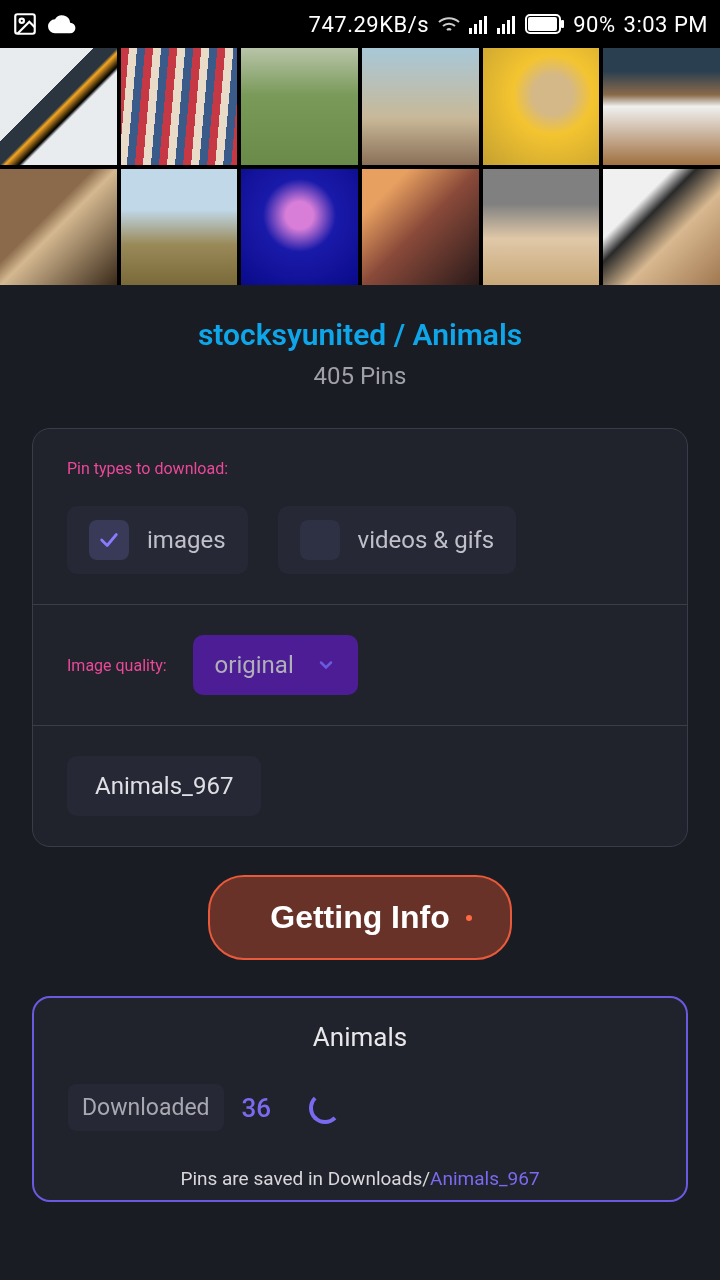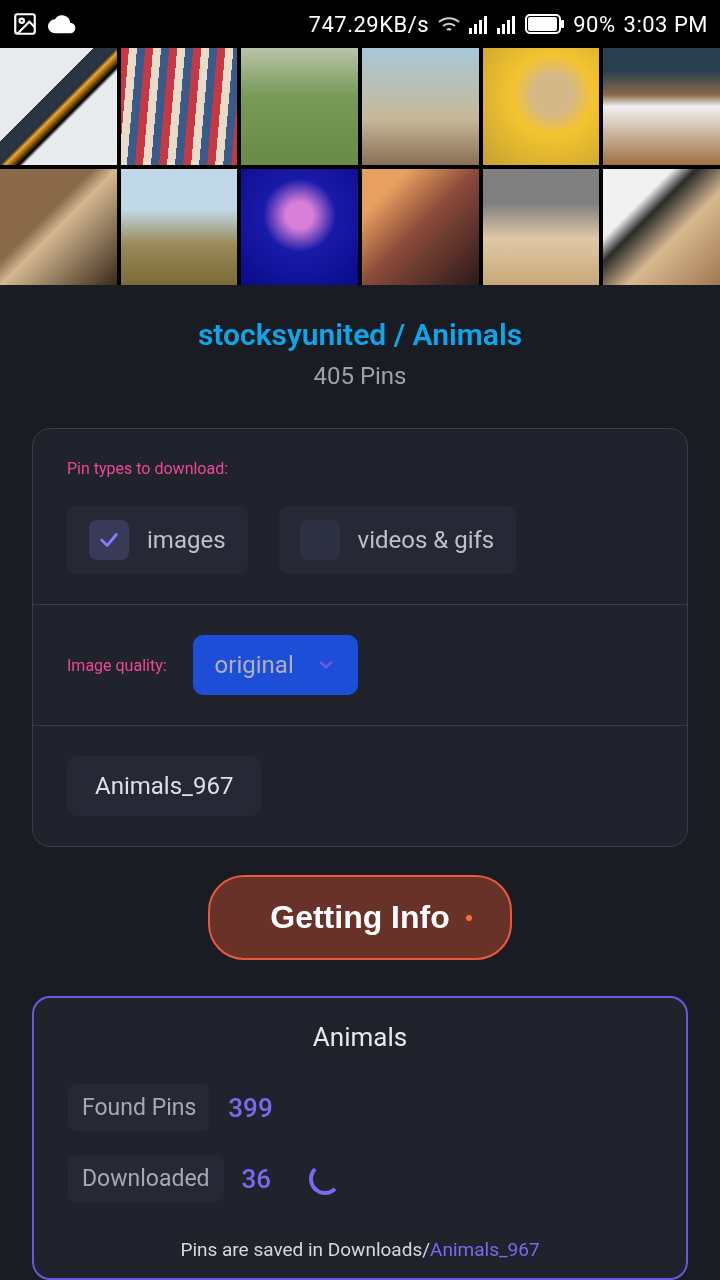--- a/index.html
+++ b/index.html
@@ -35,29 +35,29 @@
   .section-label { font-size: 16px; color: #ec4899; }
   
   .options-row { display: flex; gap: 30px; margin-top: 28px; }
   .chip { display: flex; align-items: center; gap: 18px; background: #262836; border-radius: 10px; padding: 14px 22px; }
   .checkbox { width: 40px; height: 40px; border-radius: 8px; background: #2e3044; display: flex; align-items: center; justify-content: center; }
   .checkbox.checked { background: #383a58; }
   .check-mark { width: 22px; height: 22px; }
   .chip-label { font-size: 24px; color: #c0c0c8; }
   
   .inline-row { display: flex; align-items: center; gap: 26px; }
-  .select-box { background: #1d4ed8; border-radius: 10px; padding: 16px 22px; display: flex; align-items: center; gap: 22px; }
+  .select-box { background: #4c1d95; border-radius: 10px; padding: 16px 22px; display: flex; align-items: center; gap: 22px; }
   .select-value { font-size: 24px; color: #b0b0b8; }
   .chevron { width: 20px; height: 20px; }
   .folder-box { background: #262836; border-radius: 10px; padding: 16px 28px; font-size: 24px; color: #e0e0e4; }
   
   .action-btn { display: block; margin: 28px auto 0; padding: 22px 60px; border: 2px solid #e85a3a; background: #683228; color: #ffffff; font-size: 32px; font-weight: 700; border-radius: 36px; position: relative; }
   .dot { position: absolute; right: 38px; top: 50%; width: 6px; height: 6px; background: #ff6a42; border-radius: 50%; transform: translateY(-50%); }
   
-  .progress-panel { margin: 36px 32px 0; border: 2px solid #6a5ae0; border-radius: 18px; padding: 24px 34px 17px; background: #20222c; }
+  .progress-panel { margin: 36px 32px 0; border: 2px solid #6a5ae0; border-radius: 18px; padding: 24px 34px 10px; background: #20222c; }
   .progress-title { text-align: center; font-size: 26px; color: #e8e8ec; margin-bottom: 32px; }
   .stat-row { display: flex; align-items: center; gap: 18px; margin: 24px 0; }
   .stat-label { background: #262836; border-radius: 8px; padding: 10px 14px; font-size: 23px; color: #a8a8b0; }
   .stat-value { font-size: 26px; color: #7a6af0; font-weight: 500; }
   .spinner { width: 32px; height: 32px; border: 4px solid transparent; border-bottom-color: #7a6af0; border-left-color: #7a6af0; border-radius: 50%; margin-left: 20px; }
   .save-path { text-align: center; font-size: 19px; color: #d8d8dc; margin-top: 36px; }
   .save-path .folder-link { color: #7a6af0; }
   
   svg { display: block; }
 </style>
@@ -169,24 +169,20 @@
 </div>
 
 <button class="action-btn">
   <span>Getting Info</span>
   <span class="dot"></span>
 </button>
 
 <div class="progress-panel">
   <div class="progress-title">Animals</div>
   <div class="stat-row">
-    <span class="stat-label">Found Pins</span>
-    <span class="stat-value">399</span>
-  </div>
-  <div class="stat-row">
     <span class="stat-label">Downloaded</span>
     <span class="stat-value">36</span>
     <span class="spinner"></span>
   </div>
   <div class="save-path">
     <span>Pins are saved in Downloads/</span><span class="folder-link">Animals_967</span>
   </div>
 </div>
 
 </body></html>

